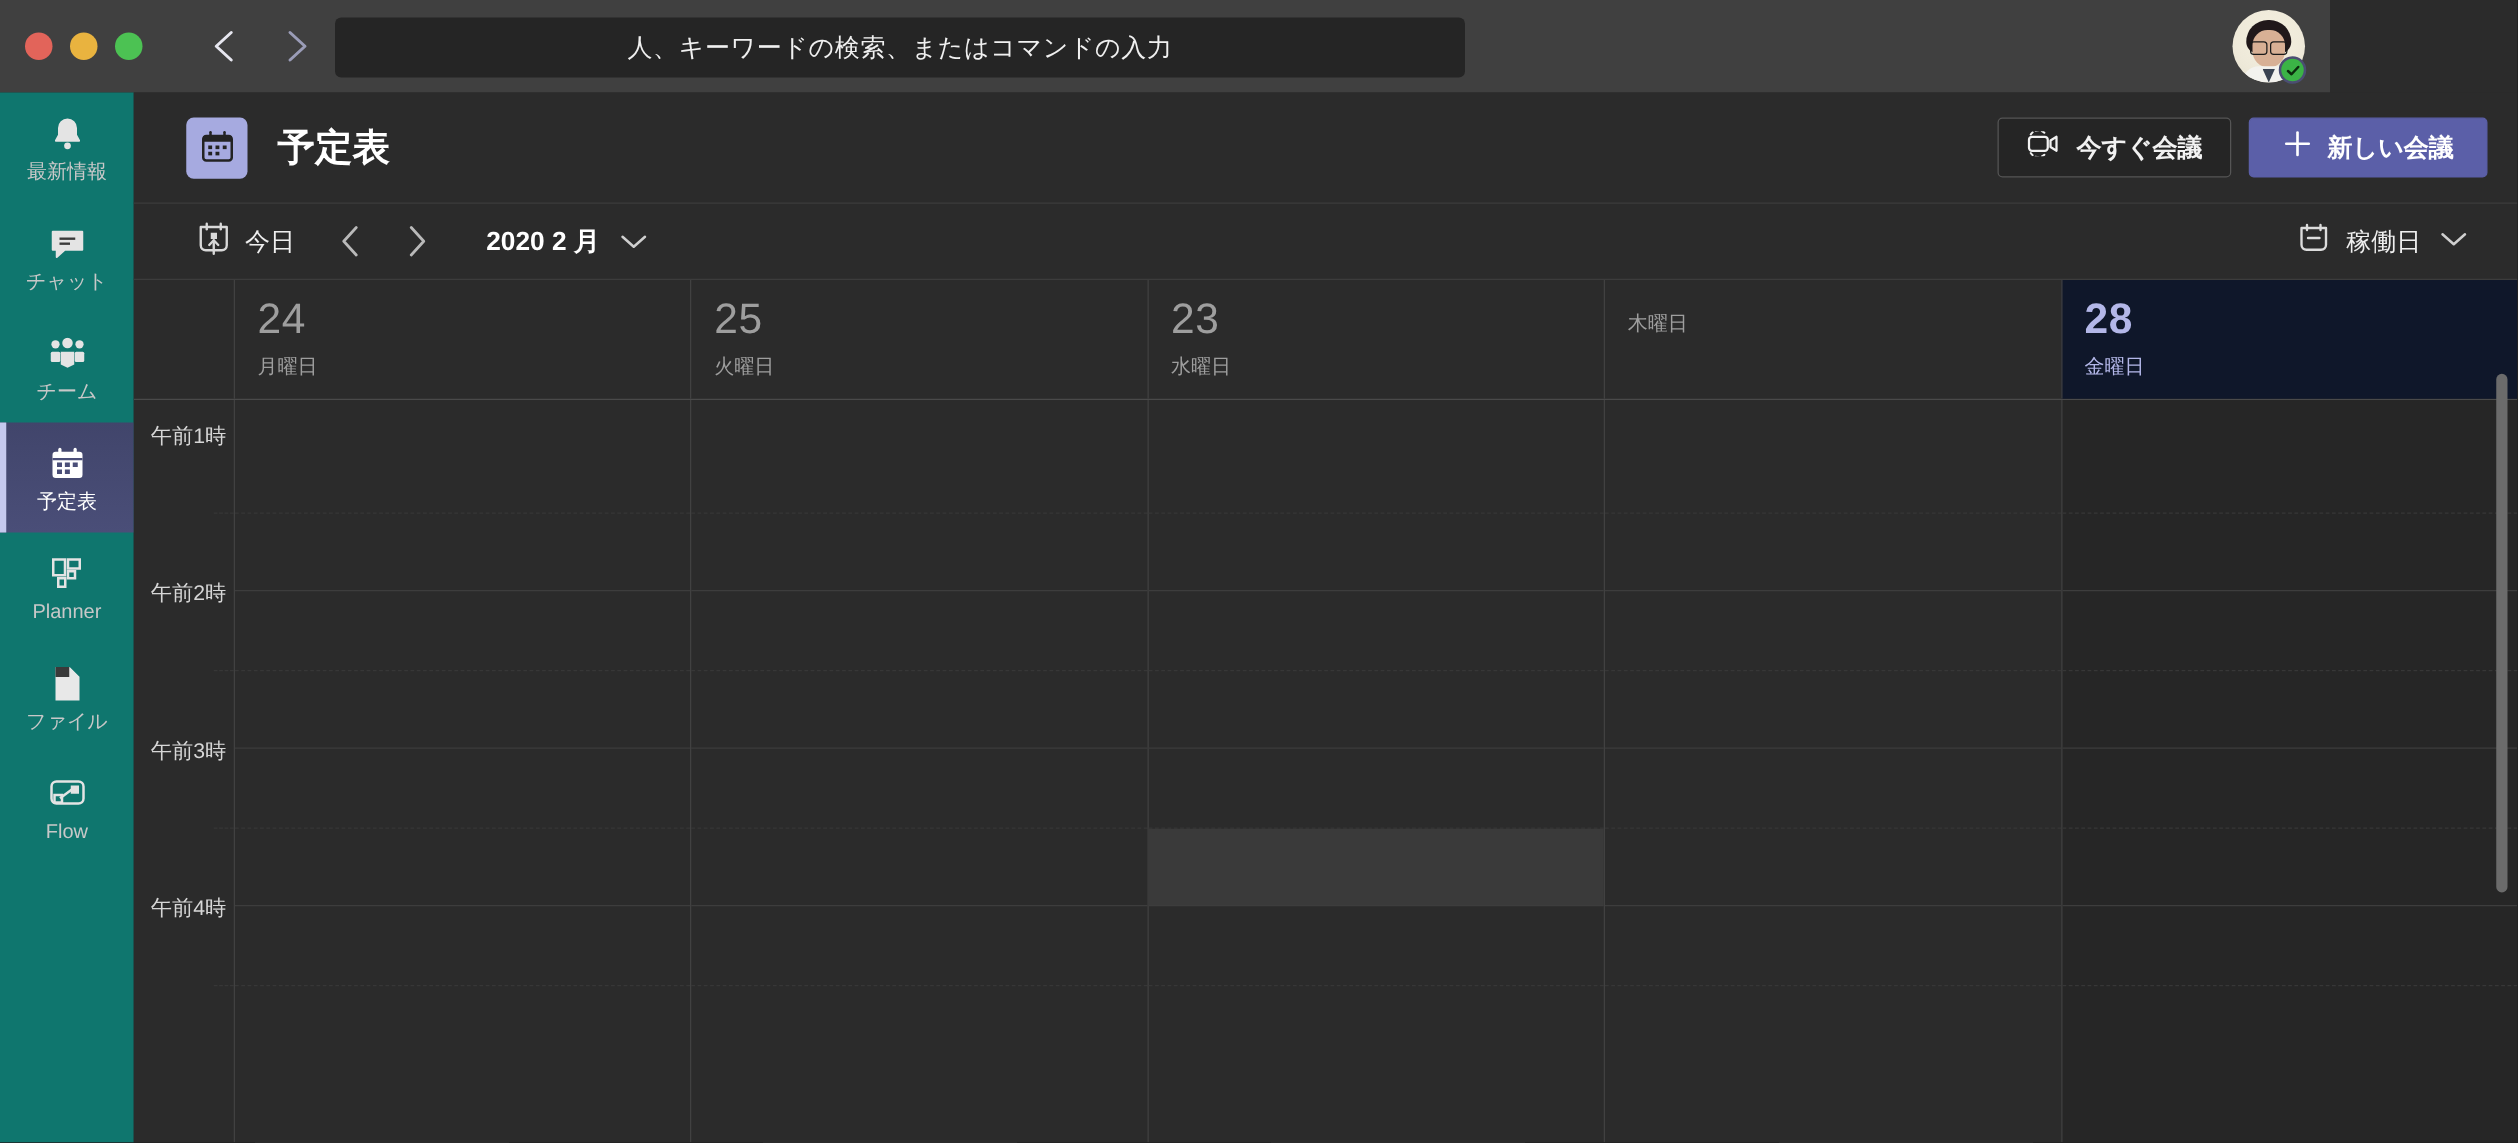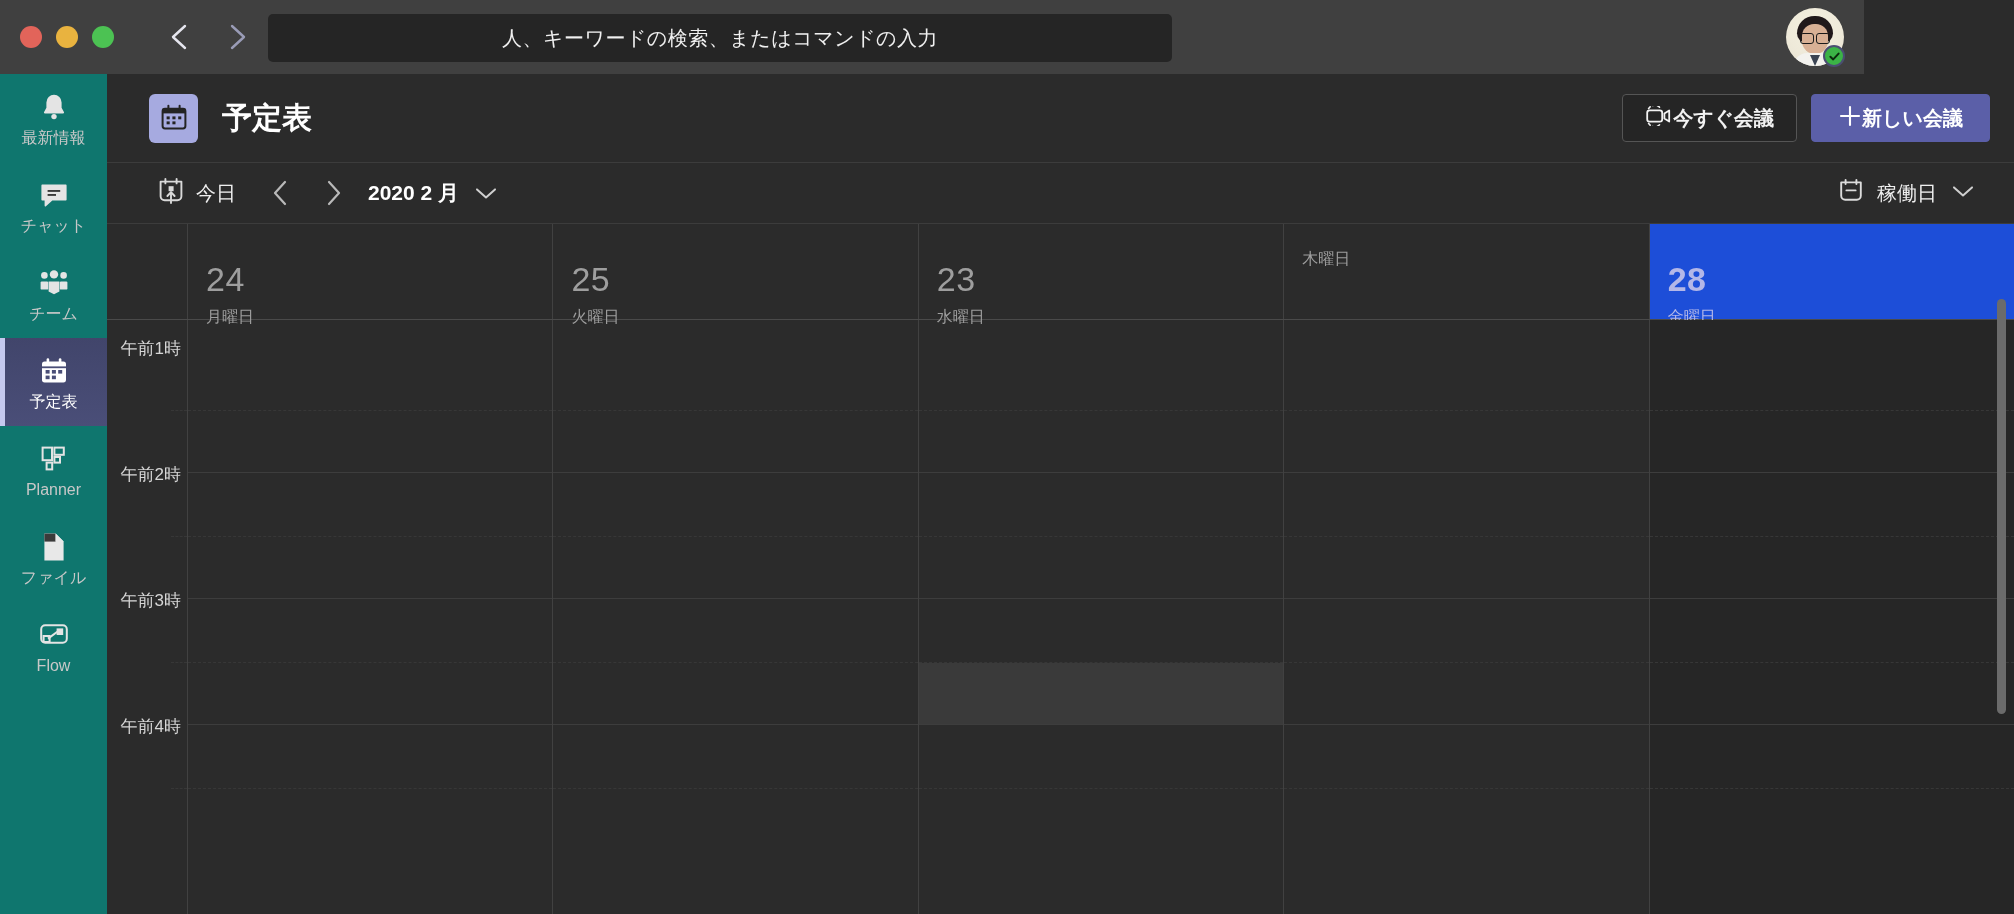--- a/index.html
+++ b/index.html
@@ -112,53 +112,53 @@
     border-bottom:1px solid #3c3c3c;
   }
   .app-icon {
     width:49px; height:49px; border-radius:6px; background:#a6aae0;
     margin-left:42px; display:flex; align-items:center; justify-content:center;
   }
   .app-title { margin-left:24px; font-size:30px; font-weight:bold; color:#fff; }
 
   .head-actions { position:absolute; right:24px; top:20px; display:flex; gap:14px; }
   .btn {
-    height:48px; display:flex; align-items:center; 
+    height:48px; display:flex; align-items:center; gap:12px;
     padding:0 22px; border-radius:4px; font-size:20px; font-weight:bold;
     cursor:pointer; white-space:nowrap;
   }
   .btn.ghost { background:#252525; border:1px solid #555; color:#f2f2f2; }
   .btn.primary { background:#5b5fa8; color:#fff; border:1px solid #5b5fa8; padding:0 26px; }
 
   
   .toolbar {
     position:relative; height:61px; display:flex; align-items:center;
     border-bottom:1px solid #3c3c3c;
   }
   .tb-item { display:flex; align-items:center; gap:11px; cursor:pointer; }
   .tb-today { margin-left:50px; }
   .tb-text { font-size:20px; color:#efefef; }
   .tb-arrow { width:44px; height:44px; display:flex; align-items:center; justify-content:center; cursor:pointer; }
   .tb-prev { margin-left:22px; }
   .tb-next { margin-left:10px; }
-  .tb-month { margin-left:12px; font-size:21px; font-weight:bold; color:#fff; }
+  .tb-month { margin-left:33px; font-size:21px; font-weight:bold; color:#fff; }
   .tb-chev { margin-left:14px; cursor:pointer; display:flex; align-items:center; }
   .tb-right { position:absolute; right:38px; display:flex; align-items:center; gap:13px; cursor:pointer; }
 
   
   .cal { position:relative; height:690px; overflow:hidden; }
 
   .dayhead { position:relative; height:96px; display:flex; border-bottom:1px solid #4a4a4a; }
   .gutter-head { width:80px; flex:0 0 80px; }
   .dh-cell {
     flex:1 1 0; position:relative; border-left:1px solid #414141;
     padding:14px 0 0 18px;
   }
-  .dh-cell.today { background:#1d4ed8; }
-  .dh-num { font-size:34px; font-weight:300; color:#9e9e9e; line-height:1; letter-spacing:.5px;margin-top:24px; }
+  .dh-cell.today { background:#0f172a; }
+  .dh-num { font-size:34px; font-weight:300; color:#9e9e9e; line-height:1; letter-spacing:.5px; }
   .dh-day { margin-top:11px; font-size:16px; color:#9e9e9e; }
   .dh-cell.today .dh-num { color:#b3b7e8; font-weight:bold; }
   .dh-cell.today .dh-day { color:#b3b7e8; }
 
   .gridbody { position:relative; display:flex; height:594px; }
   .gutter { width:80px; flex:0 0 80px; position:relative;text-decoration:underline; }
   .hr-label {
     position:absolute; right:6px; font-size:17px; color:#d6d6d6;
     transform:translateY(-9px); white-space:nowrap;
   }

